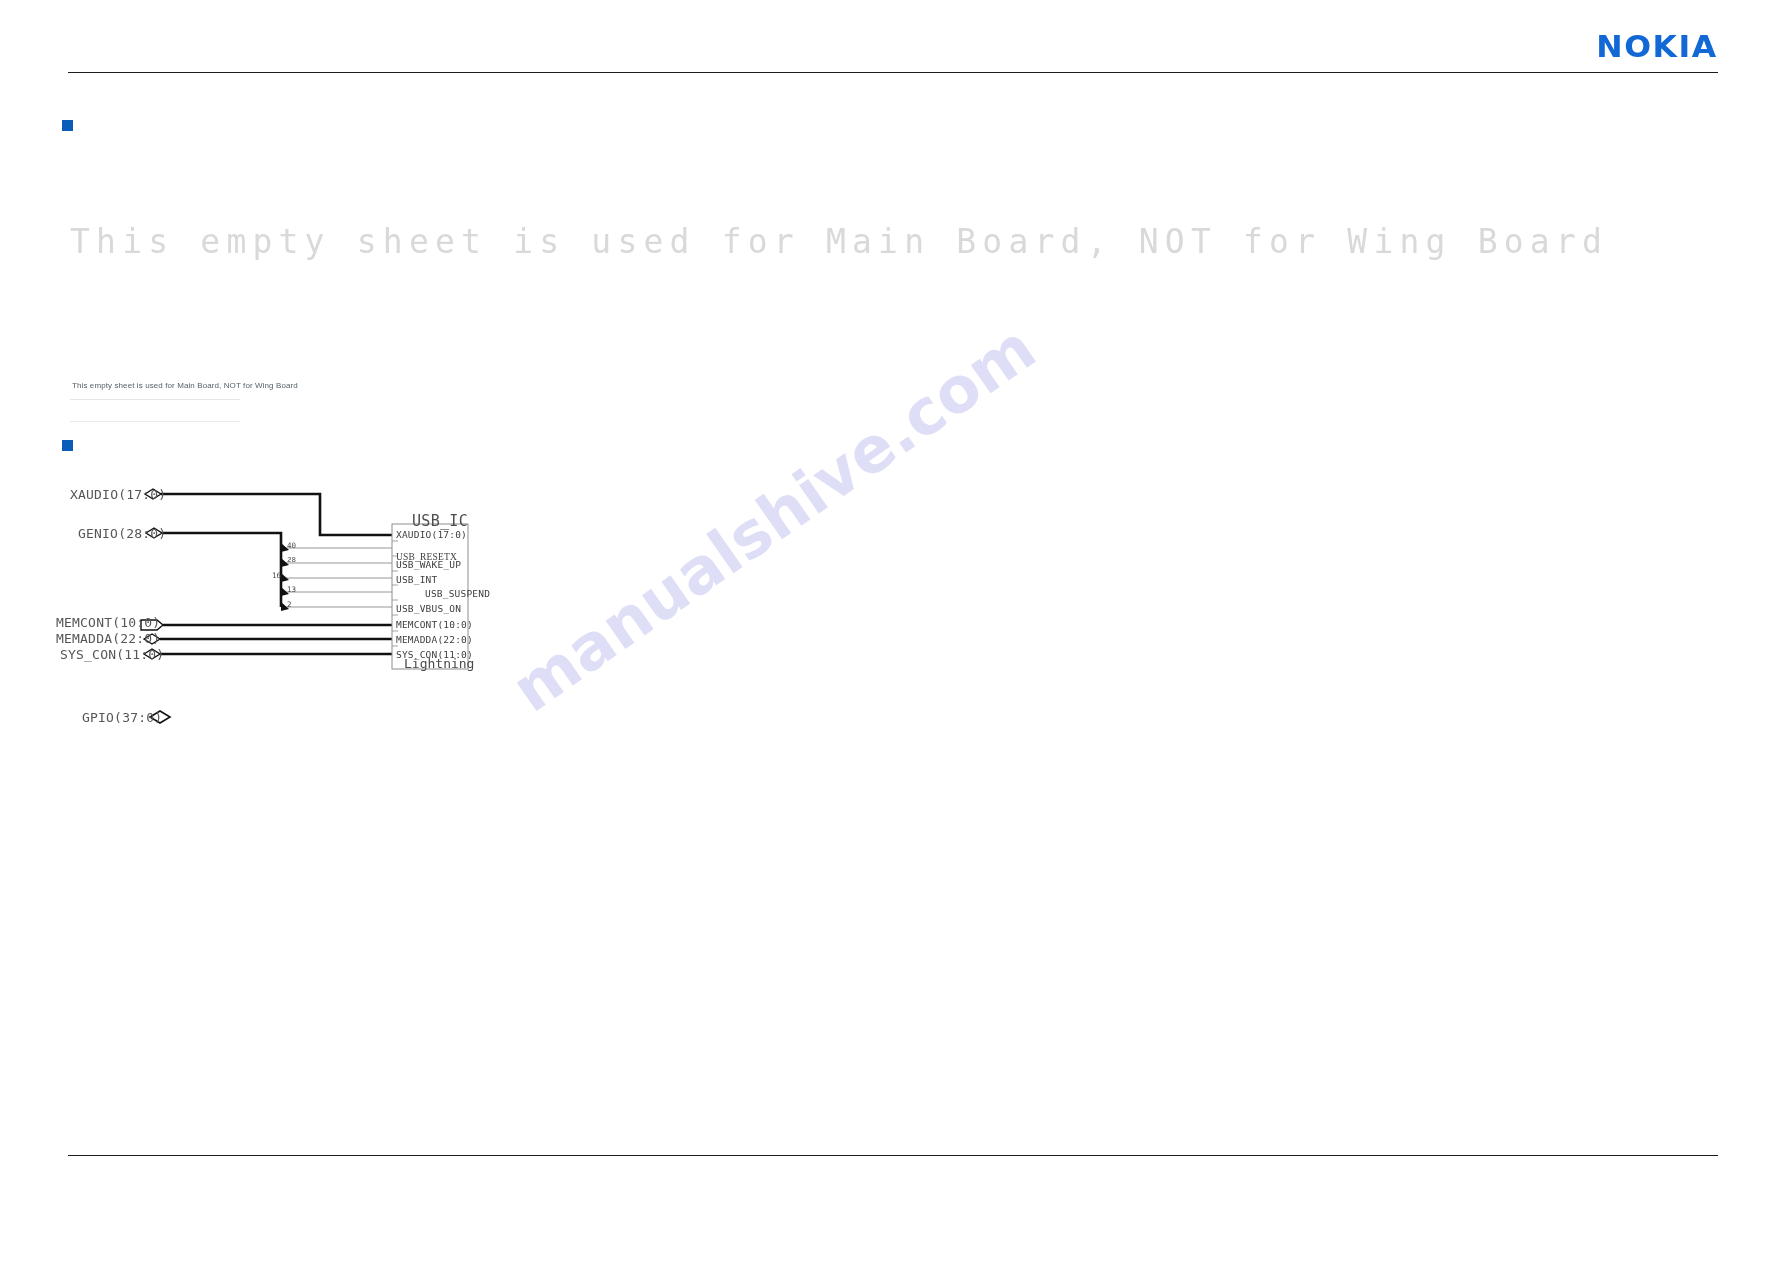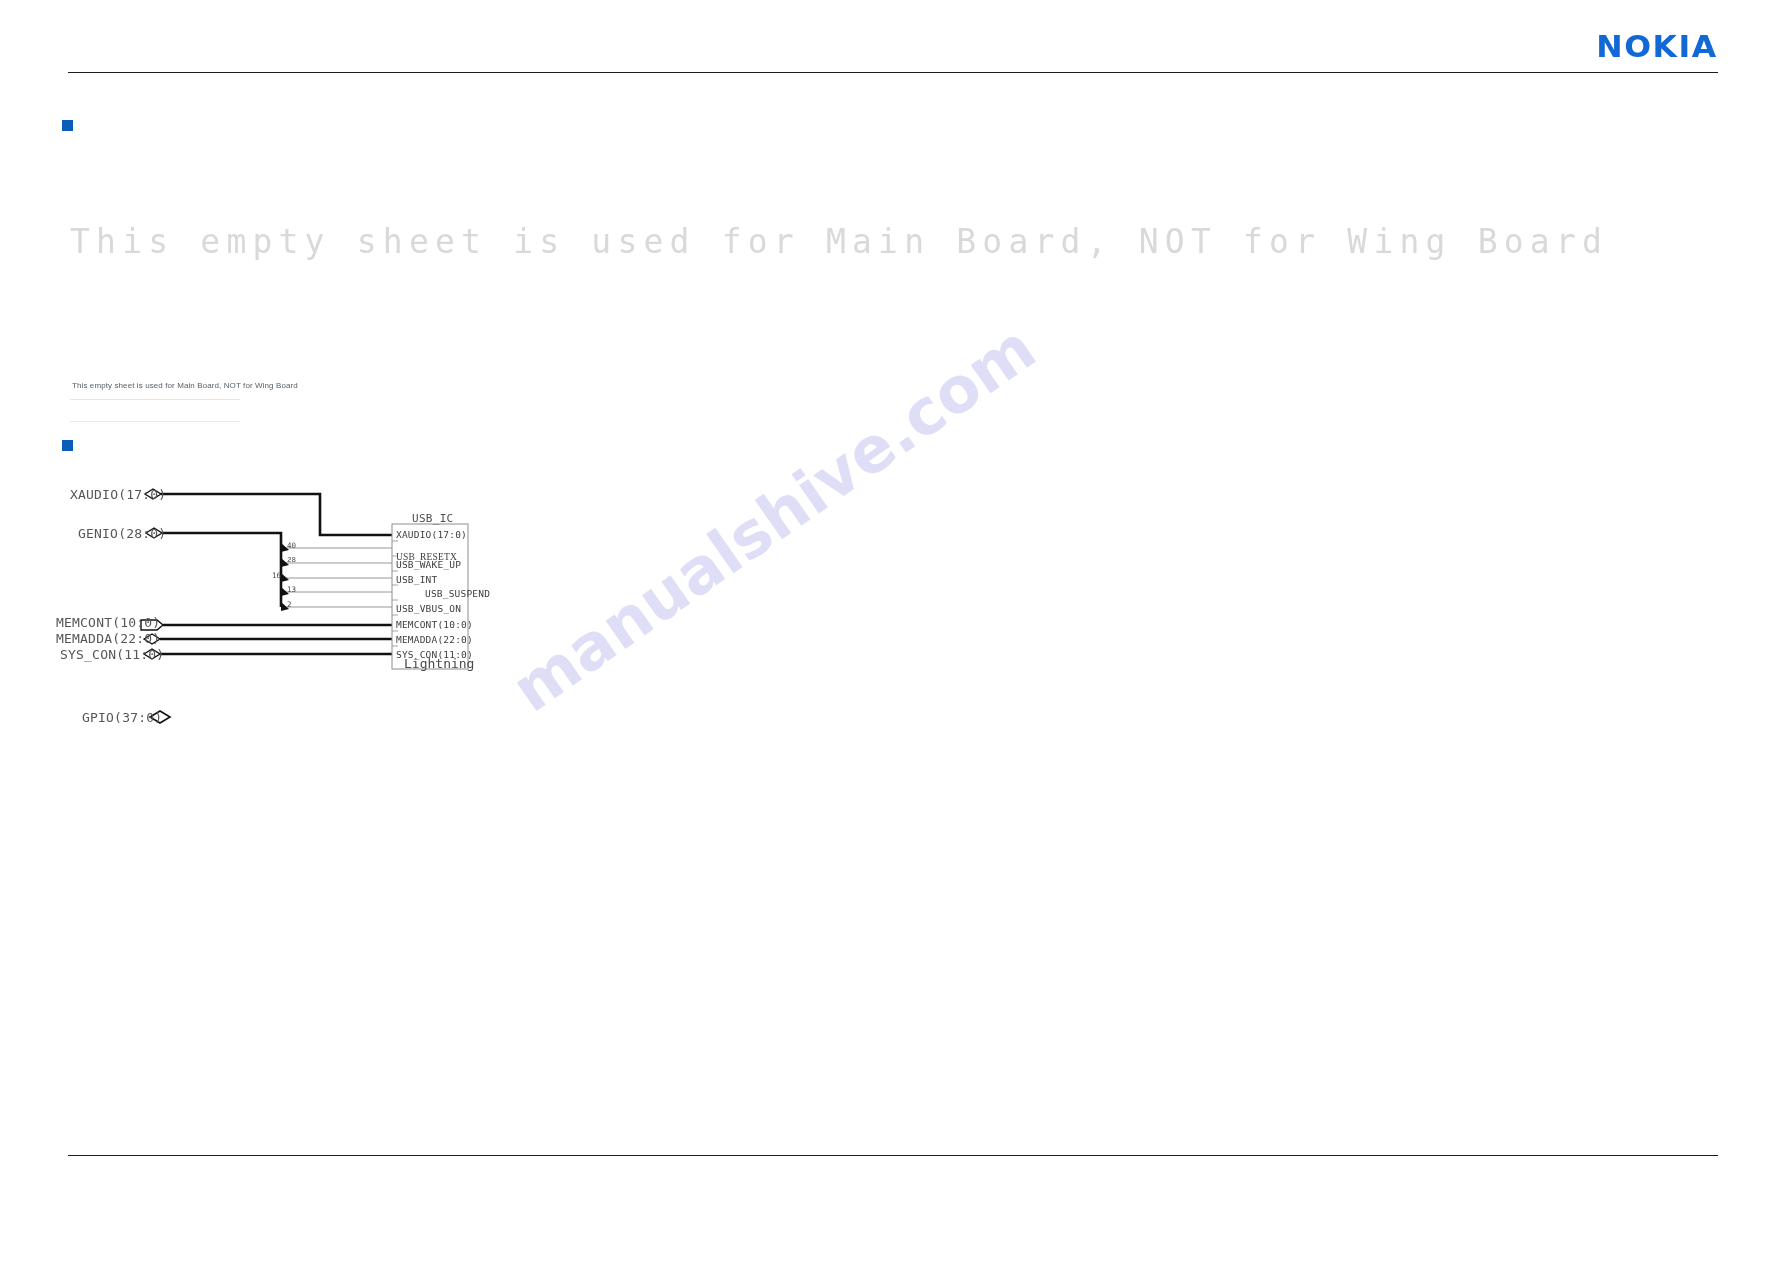--- a/index.html
+++ b/index.html
@@ -121,21 +121,21 @@
     font-family: "DejaVu Sans Mono", monospace;
     font-size: 13px;
     color: #565656;
     white-space: nowrap;
     letter-spacing: 0.2px;
   }
 
   .ic-name {
     position: absolute;
     font-family: "DejaVu Sans Mono", monospace;
-    font-size: 11px;
+    font-size: 15px;
     color: #4d4d4d;
     white-space: nowrap;
     letter-spacing: 0.3px;
   }
 
   .pin-label {
     position: absolute;
     font-family: "DejaVu Sans Mono", monospace;
     font-size: 9.5px;
     color: #3d3d3d;

